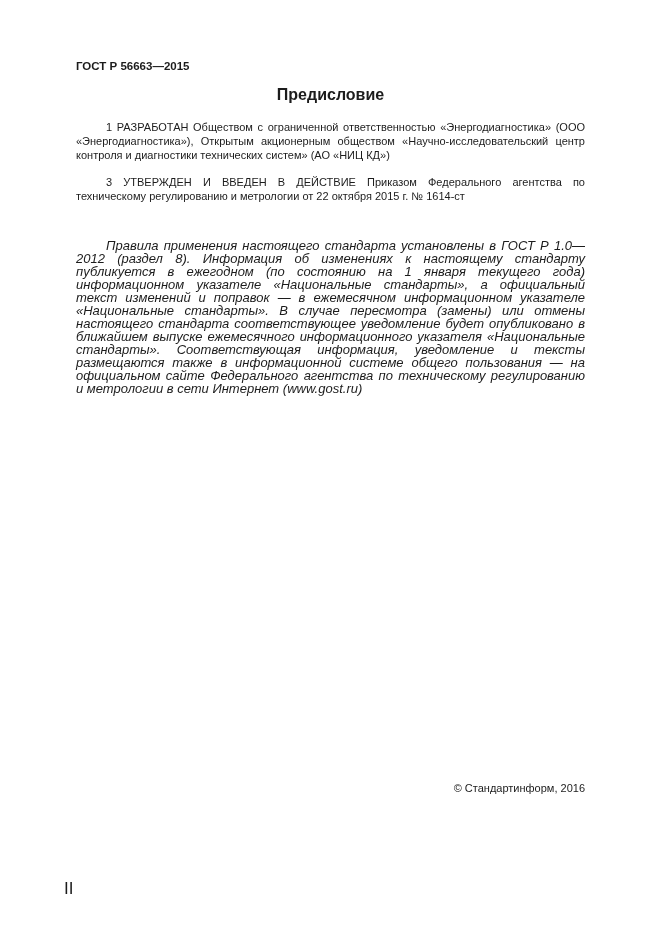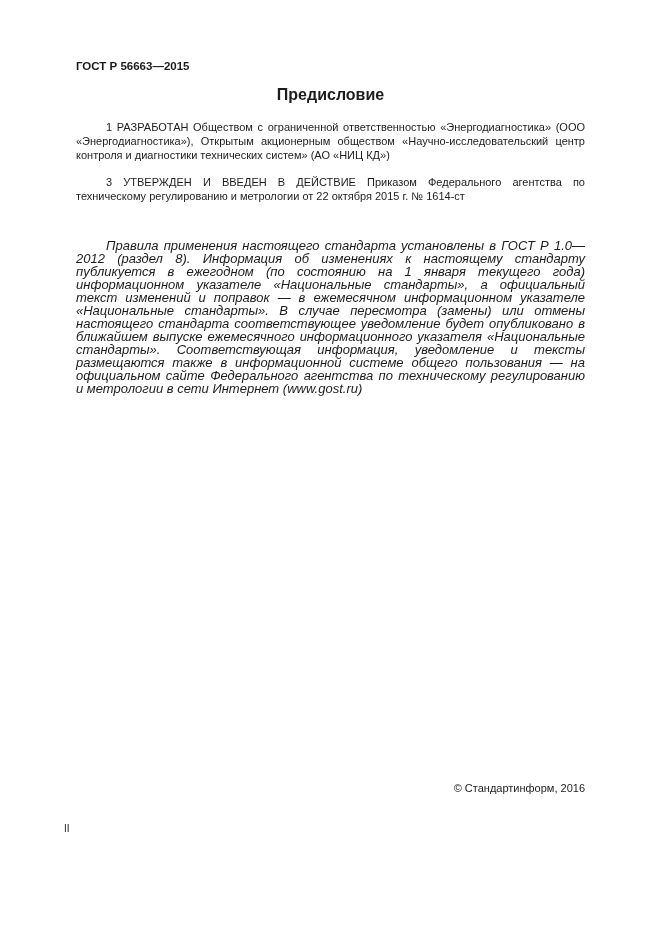--- a/index.html
+++ b/index.html
@@ -60,22 +60,22 @@
     width: 509px;
     top: 810px;
     font-size: 11px;
     line-height: 14px;
     text-align: justify;
     text-indent: 30px;
   }
   .page-number {
     position: absolute;
     left: 64px;
-    top: 823px;
-    font-size: 10px;
+    top: 879px;
+    font-size: 17px;
   }
 </style>
 </head>
 <body>
 
 <div class="page">
   <div class="content">
     <div class="doc-number">ГОСТ Р 56663—2015</div>
 
     <div class="title">Предисловие</div>

